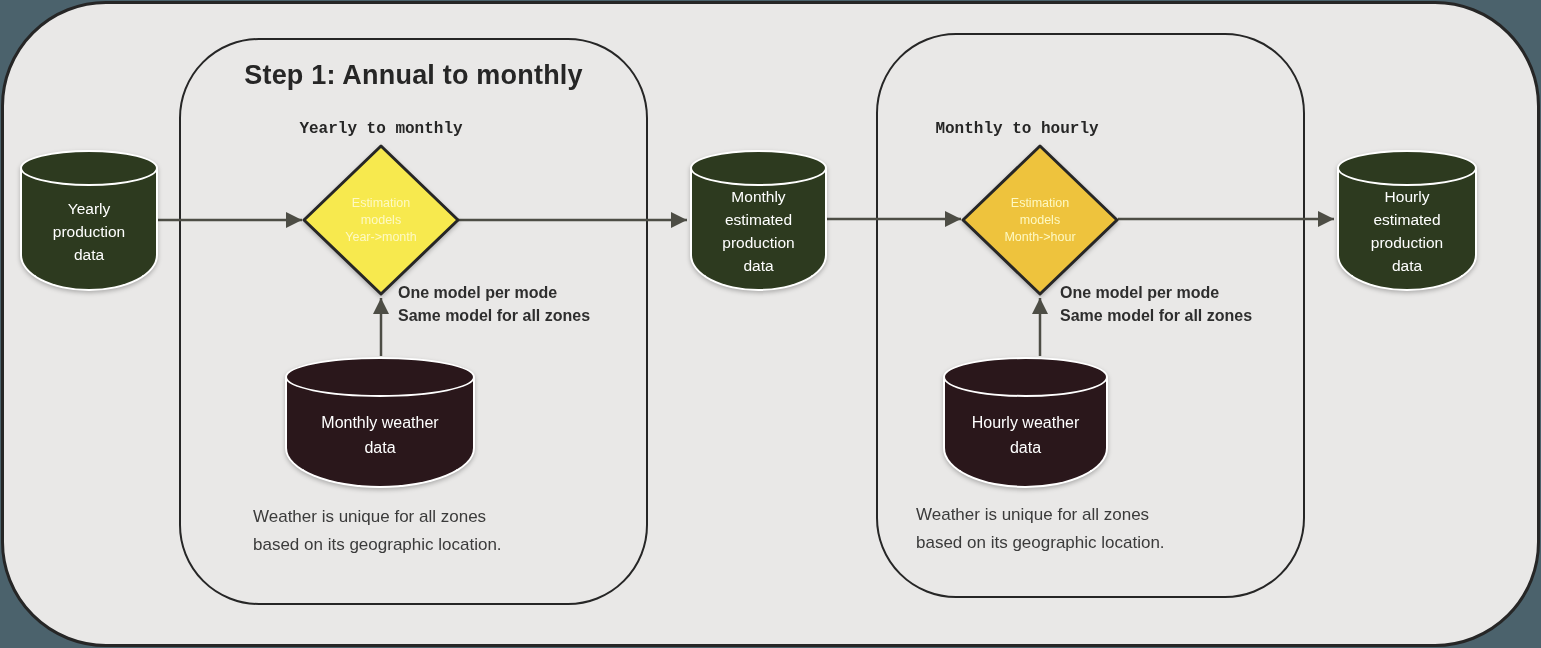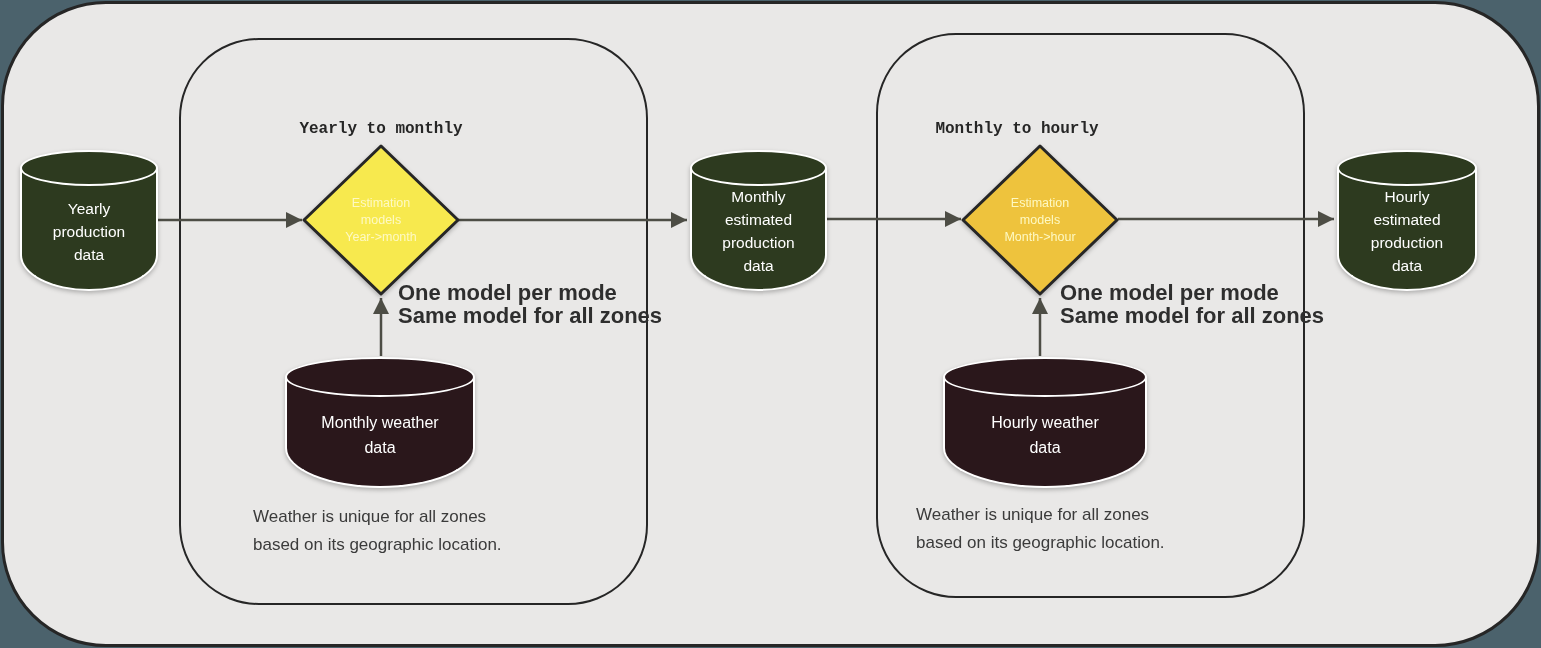--- a/index.html
+++ b/index.html
@@ -59,21 +59,21 @@
   .diamond-text{
     position:absolute;z-index:5;display:flex;align-items:center;justify-content:center;
     text-align:center;font-size:12.5px;line-height:17px;color:#fef9c3;
   }
   .dlabel{
     position:absolute;z-index:5;font-weight:bold;font-size:16px;color:var(--ink);
     text-align:center;
     font-family:Liberation Mono, monospace;
   }
   .model-note{
-    position:absolute;z-index:5;font-weight:bold;font-size:22px;line-height:23px;
+    position:absolute;z-index:5;font-weight:bold;font-size:16px;line-height:23px;
     color:#2e2e2e;
   }
   .weather-note{
     position:absolute;z-index:5;font-size:17px;line-height:28px;color:var(--soft);
   }
 </style>
 </head>
 <body>
 
 <div class="stage">
@@ -87,20 +87,21 @@
     </defs>
     <line x1="158" y1="220" x2="302" y2="220" stroke="#4d4d45" stroke-width="2.5" marker-end="url(#ah)"></line>
     <line x1="458" y1="220" x2="687" y2="220" stroke="#4d4d45" stroke-width="2.5" marker-end="url(#ah)"></line>
     <line x1="827" y1="219" x2="961" y2="219" stroke="#4d4d45" stroke-width="2.5" marker-end="url(#ah)"></line>
     <line x1="1118" y1="219" x2="1334" y2="219" stroke="#4d4d45" stroke-width="2.5" marker-end="url(#ah)"></line>
     <line x1="381" y1="356" x2="381" y2="298" stroke="#4d4d45" stroke-width="2.5" marker-end="url(#ah)"></line>
     <line x1="1040" y1="356" x2="1040" y2="298" stroke="#4d4d45" stroke-width="2.5" marker-end="url(#ah)"></line>
   </svg>
 
   <div class="stepbox step1-box"></div>
+  <div class="step-title" style="left:179px;width:469px;top:60px">Step 1: Annual to monthly</div>
   <div class="dlabel" style="left:281px;width:200px;top:120px">Yearly to monthly</div>
 
   <svg class="diamond-svg" style="left:301px;top:143px" width="160" height="154">
     <polygon points="80,3 157,77 80,151 3,77" stroke="#262626" stroke-width="3" stroke-linejoin="round" fill="#f7e94e"></polygon>
   </svg>
   <div class="diamond-text prelines" style="left:311px;top:153px;width:140px;height:134px">Estimation
 models
 Year-&gt;month</div>
 
   <div class="model-note prelines" style="left:398px;top:281px">One model per mode
@@ -122,21 +123,21 @@
   <svg class="diamond-svg" style="left:960px;top:143px" width="160" height="154">
     <polygon points="80,3 157,77 80,151 3,77" stroke="#262626" stroke-width="3" stroke-linejoin="round" fill="#eec33d"></polygon>
   </svg>
   <div class="diamond-text prelines" style="left:970px;top:153px;width:140px;height:134px">Estimation
 models
 Month-&gt;hour</div>
 
   <div class="model-note prelines" style="left:1060px;top:281px">One model per mode
 Same model for all zones</div>
 
-  <div class="cyl cyl-dark" style="left:943px;top:357px;width:204px;height:131px">
+  <div class="cyl cyl-dark" style="left:943px;top:357px;width:165px;height:131px">
     <div class="cyl-top"></div>
     <div class="cyl-body"></div>
     <div class="cyl-label prelines">Hourly weather
 data</div>
   </div>
 
   <div class="weather-note prelines" style="left:916px;top:501px">Weather is unique for all zones
 based on its geographic location.</div>
 
   <div class="cyl cyl-green" style="left:20px;top:150px;width:138px;height:141px">

